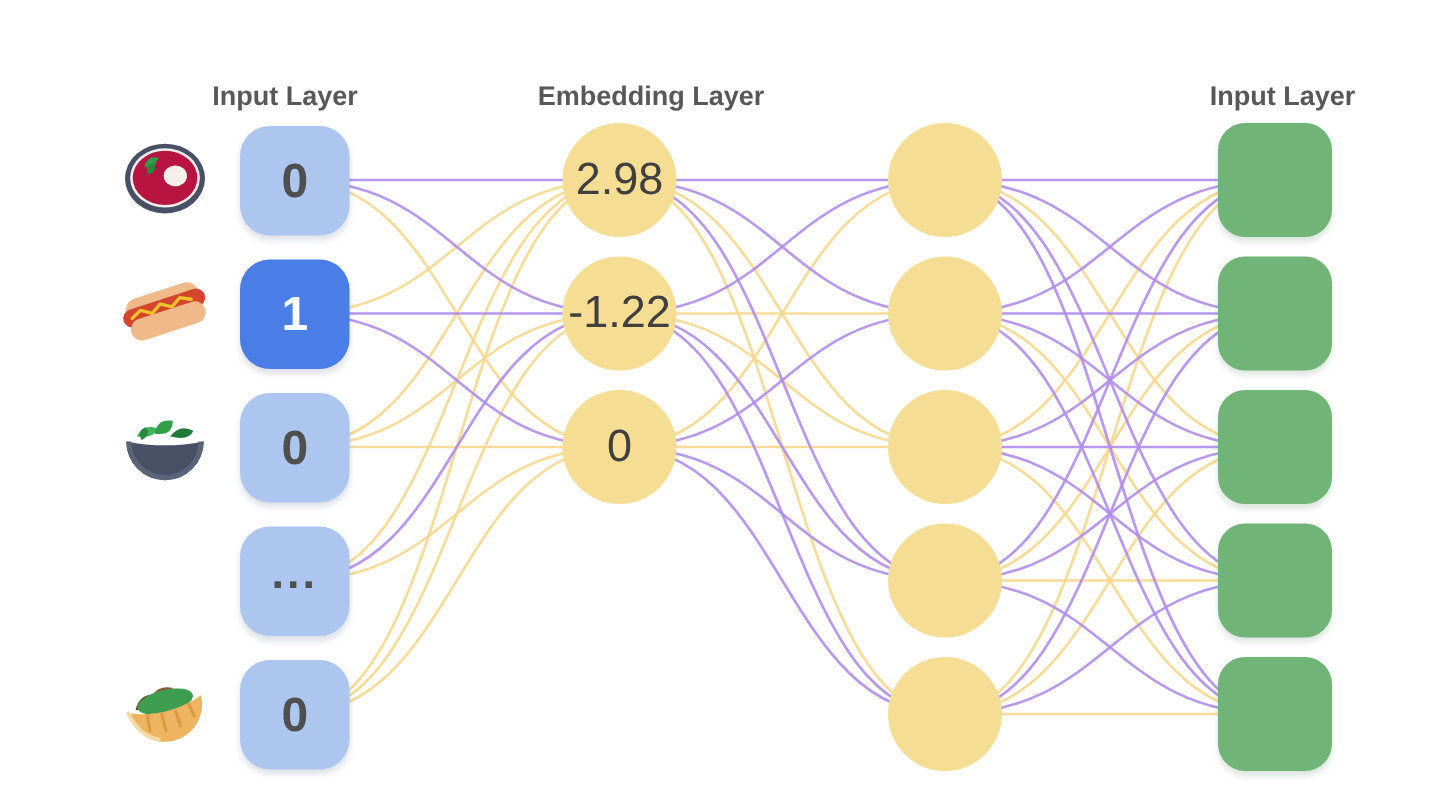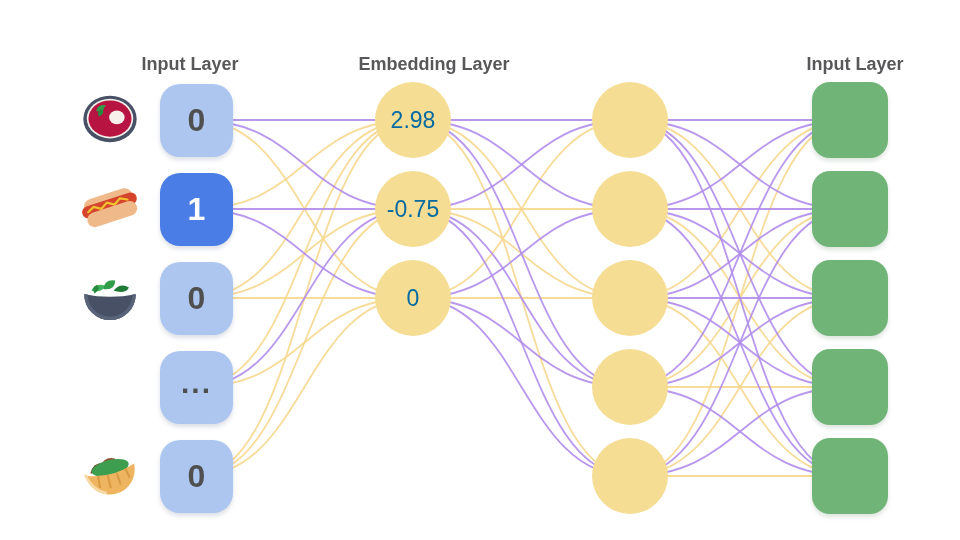--- a/index.html
+++ b/index.html
@@ -20,21 +20,21 @@
   }
   .in-box{
     width:73px;height:73px;border-radius:20px;background:var(--input-box);
     font-weight:bold;font-size:32px;color:var(--value-text);
     box-shadow:0 3px 4px rgba(120,130,160,.25);
   }
   .in-box.active{background:var(--input-box-active);color:#ffffff;}
   .dots{letter-spacing:2px;font-size:30px;padding-bottom:10px;}
   .circle{
     width:76px;height:76px;border-radius:50%;background:var(--node-yellow);
-    font-size:23px;color:#0369a1;justify-content:center;
+    font-size:30px;color:#404040;justify-content:center;
   }
   .out-box{
     width:76px;height:76px;border-radius:18px;background:var(--output-green);
     box-shadow:0 3px 4px rgba(120,150,125,.25);
   }
   .icon{position:absolute;width:62px;height:62px;transform:translate(-50%,-50%);}
 </style>
 </head>
 <body style="--input-box: #ACC6F0; --input-box-active: #4A7DE6; --node-yellow: #F5DD94; --output-green: #70B478; --header-text: #58585A; --value-text: #4F4F4F;">
 
@@ -152,21 +152,21 @@
     <span class="dots">...</span>
   </div>
 <div class="node in-box" style="left:160px;top:440px">
     <span>0</span>
   </div>
 
 <div class="node circle" style="left:375px;top:82px">
     <span>2.98</span>
   </div>
 <div class="node circle" style="left:375px;top:171px">
-    <span>-0.75</span>
+    <span>-1.22</span>
   </div>
 <div class="node circle" style="left:375px;top:260px">
     <span>0</span>
   </div>
 
 <div class="node circle" style="left:592px;top:82px"></div>
 <div class="node circle" style="left:592px;top:171px"></div>
 <div class="node circle" style="left:592px;top:260px"></div>
 <div class="node circle" style="left:592px;top:349px"></div>
 <div class="node circle" style="left:592px;top:438px"></div>

